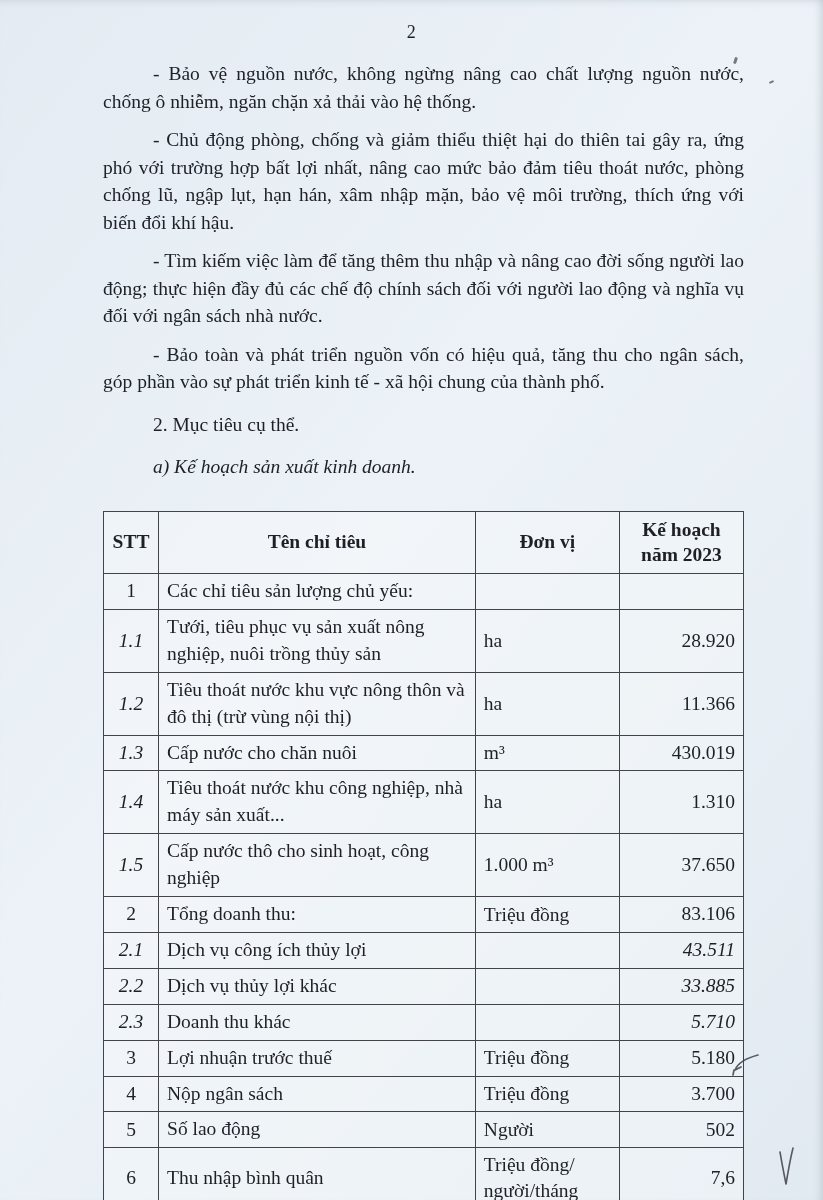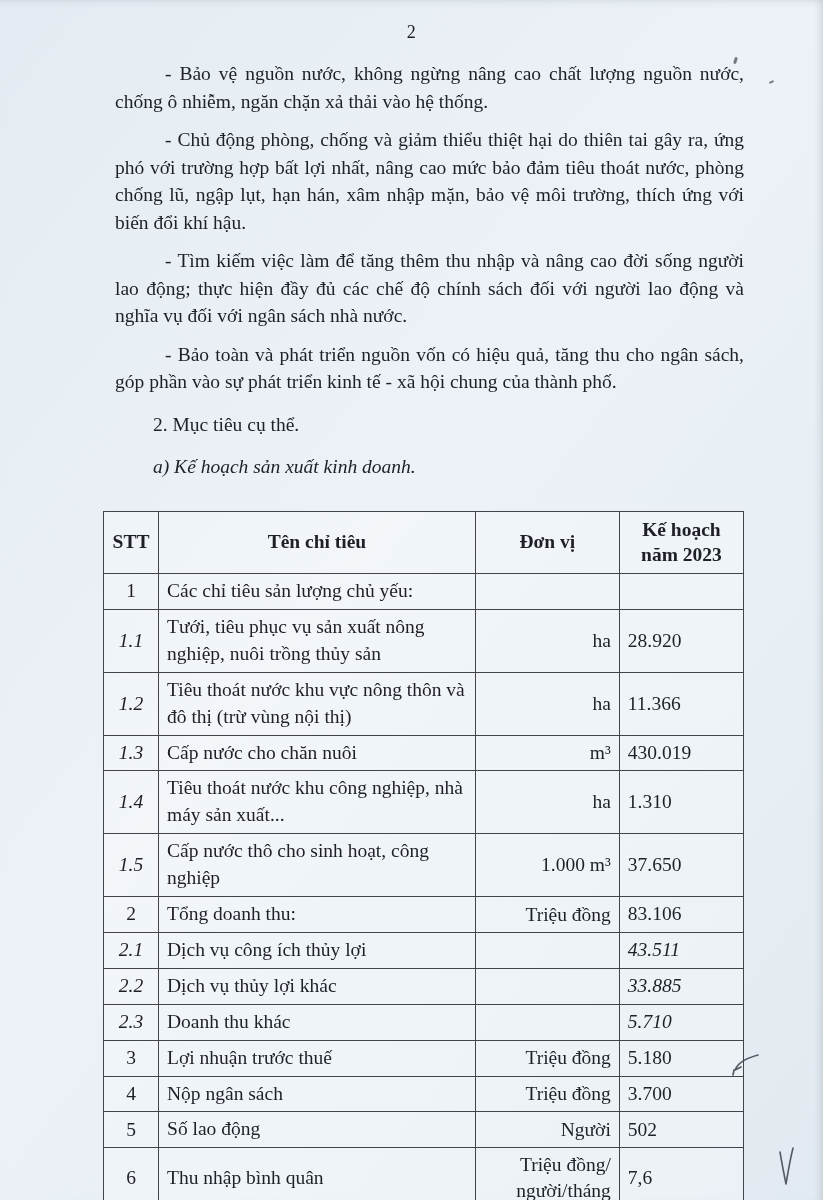--- a/index.html
+++ b/index.html
@@ -13,21 +13,21 @@
     position:relative;width:823px;height:1200px;overflow:hidden;
     background:linear-gradient(128deg,#e4ebf2 0%,#ecf2f7 45%,#e7eef4 75%,#e2eaf1 100%);
     box-shadow:inset -8px 0 10px -7px rgba(60,70,90,.22), inset 0 8px 10px -8px rgba(60,70,90,.15);
   }
   .page-number{
     position:absolute;top:22px;left:0;width:100%;
     text-align:center;font-size:18px;letter-spacing:.5px;
   }
   .content{position:absolute;left:103px;top:60px;width:641px;}
   p.para{
-    margin:0 0 11px 12px;
+    margin:0 0 11px 0;
     font-size:19.5px;line-height:27.5px;
     text-align:justify;text-indent:50px;
   }
   .heading{
     font-weight:normal;font-size:19.5px;line-height:27px;
     margin:15px 0 15px 0;text-indent:50px;
   }
   .subheading{
     font-style:italic;font-size:19.5px;line-height:27px;
     margin:0 0 31px 0;text-indent:50px;
@@ -40,22 +40,22 @@
     border:1.6px solid #42434b;
     font-size:19.5px;
     padding:4px 8px;
     vertical-align:middle;
   }
   table.kpi th{
     font-weight:bold;text-align:center;line-height:1.32;padding:5px 4px;
   }
   td.cell-stt{text-align:center;}
   td.cell-name{text-align:left;padding-left:12px;line-height:1.38;padding-top:6px;padding-bottom:6px;}
-  td.cell-unit{text-align:right;line-height:1.32;}
-  td.cell-value{padding-right:12px;}
+  td.cell-unit{text-align:left;line-height:1.32;}
+  td.cell-value{text-align:right;padding-right:12px;}
   .it{font-style:italic;}
   .pen{position:absolute;pointer-events:none;}
   .pen svg{display:block;}
   .speck{position:absolute;background:#4a4f5c;border-radius:50%;opacity:.75;}
 </style>
 </head>
 <body>
 
 <div class="page">
 

